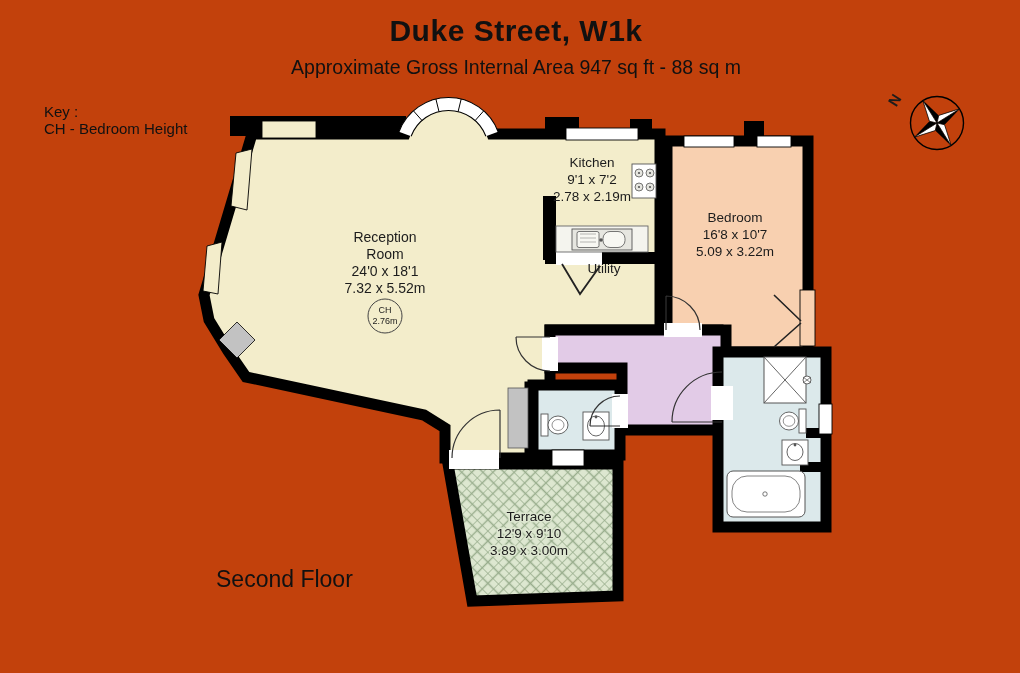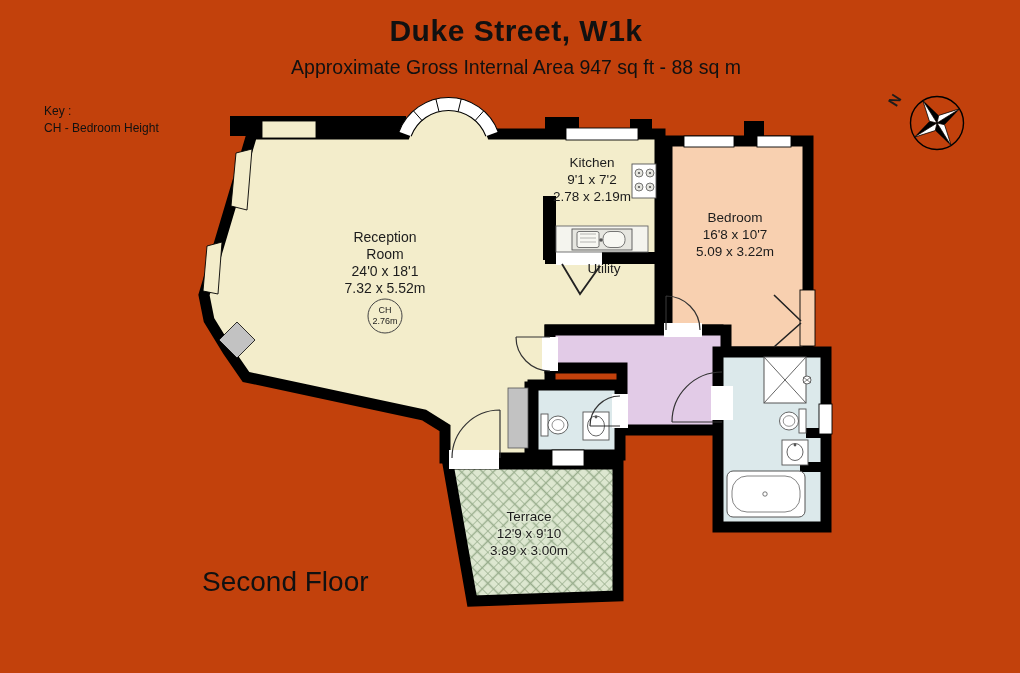--- a/index.html
+++ b/index.html
@@ -3,22 +3,22 @@
 <meta charset="utf-8">
 <style>
   html,body{margin:0;padding:0;background:#fff;}
   .canvas{
     position:relative;width:1020px;height:673px;background:#c2410c;
     font-family:"Liberation Sans",sans-serif;color:#111;overflow:hidden;padding-left:12px;
   }
   .header{position:absolute;top:14px;left:0;width:100%;text-align:center;}
   .title{font-size:30px;font-weight:bold;letter-spacing:.5px;color:#111;}
   .subtitle{font-size:19.5px;margin-top:8px;color:#111;}
-  .keyblock{position:absolute;left:44px;top:103px;font-size:12px;line-height:17px;color:#111;}
-  .floorlabel{position:absolute;left:202px;top:566px;font-size:28px;color:#111;}
+  .keyblock{position:absolute;left:44px;top:103px;font-size:15px;line-height:17px;color:#111;}
+  .floorlabel{position:absolute;left:216px;top:566px;font-size:23px;color:#111;}
   svg{position:absolute;left:0;top:0;}
   svg text{font-family:"Liberation Sans",sans-serif;fill:#1c1c1c;}
   .roomlabel{font-size:13.5px;}
   .biglabel{font-size:14px;}
   .terrlabel{font-size:13.5px;paint-order:stroke;stroke:#dde7d0;stroke-width:3px;}
   .chtext{font-size:9px;}
   .north{font-size:15px;font-weight:bold;}
 </style>
 </head>
 <body>

